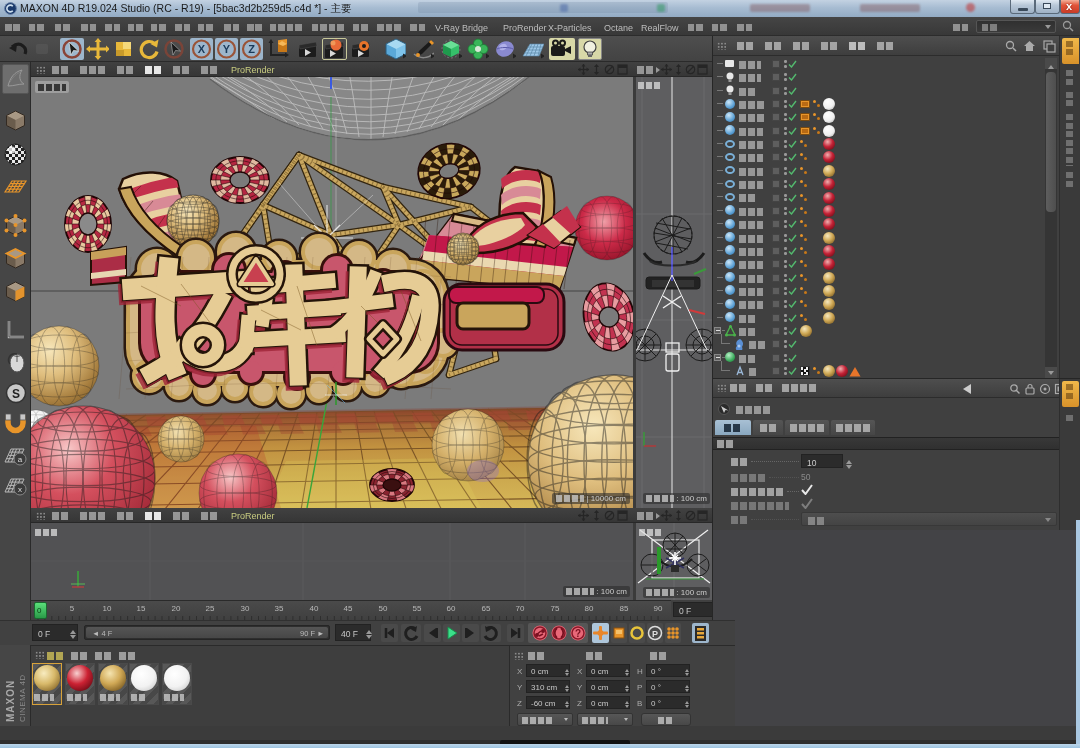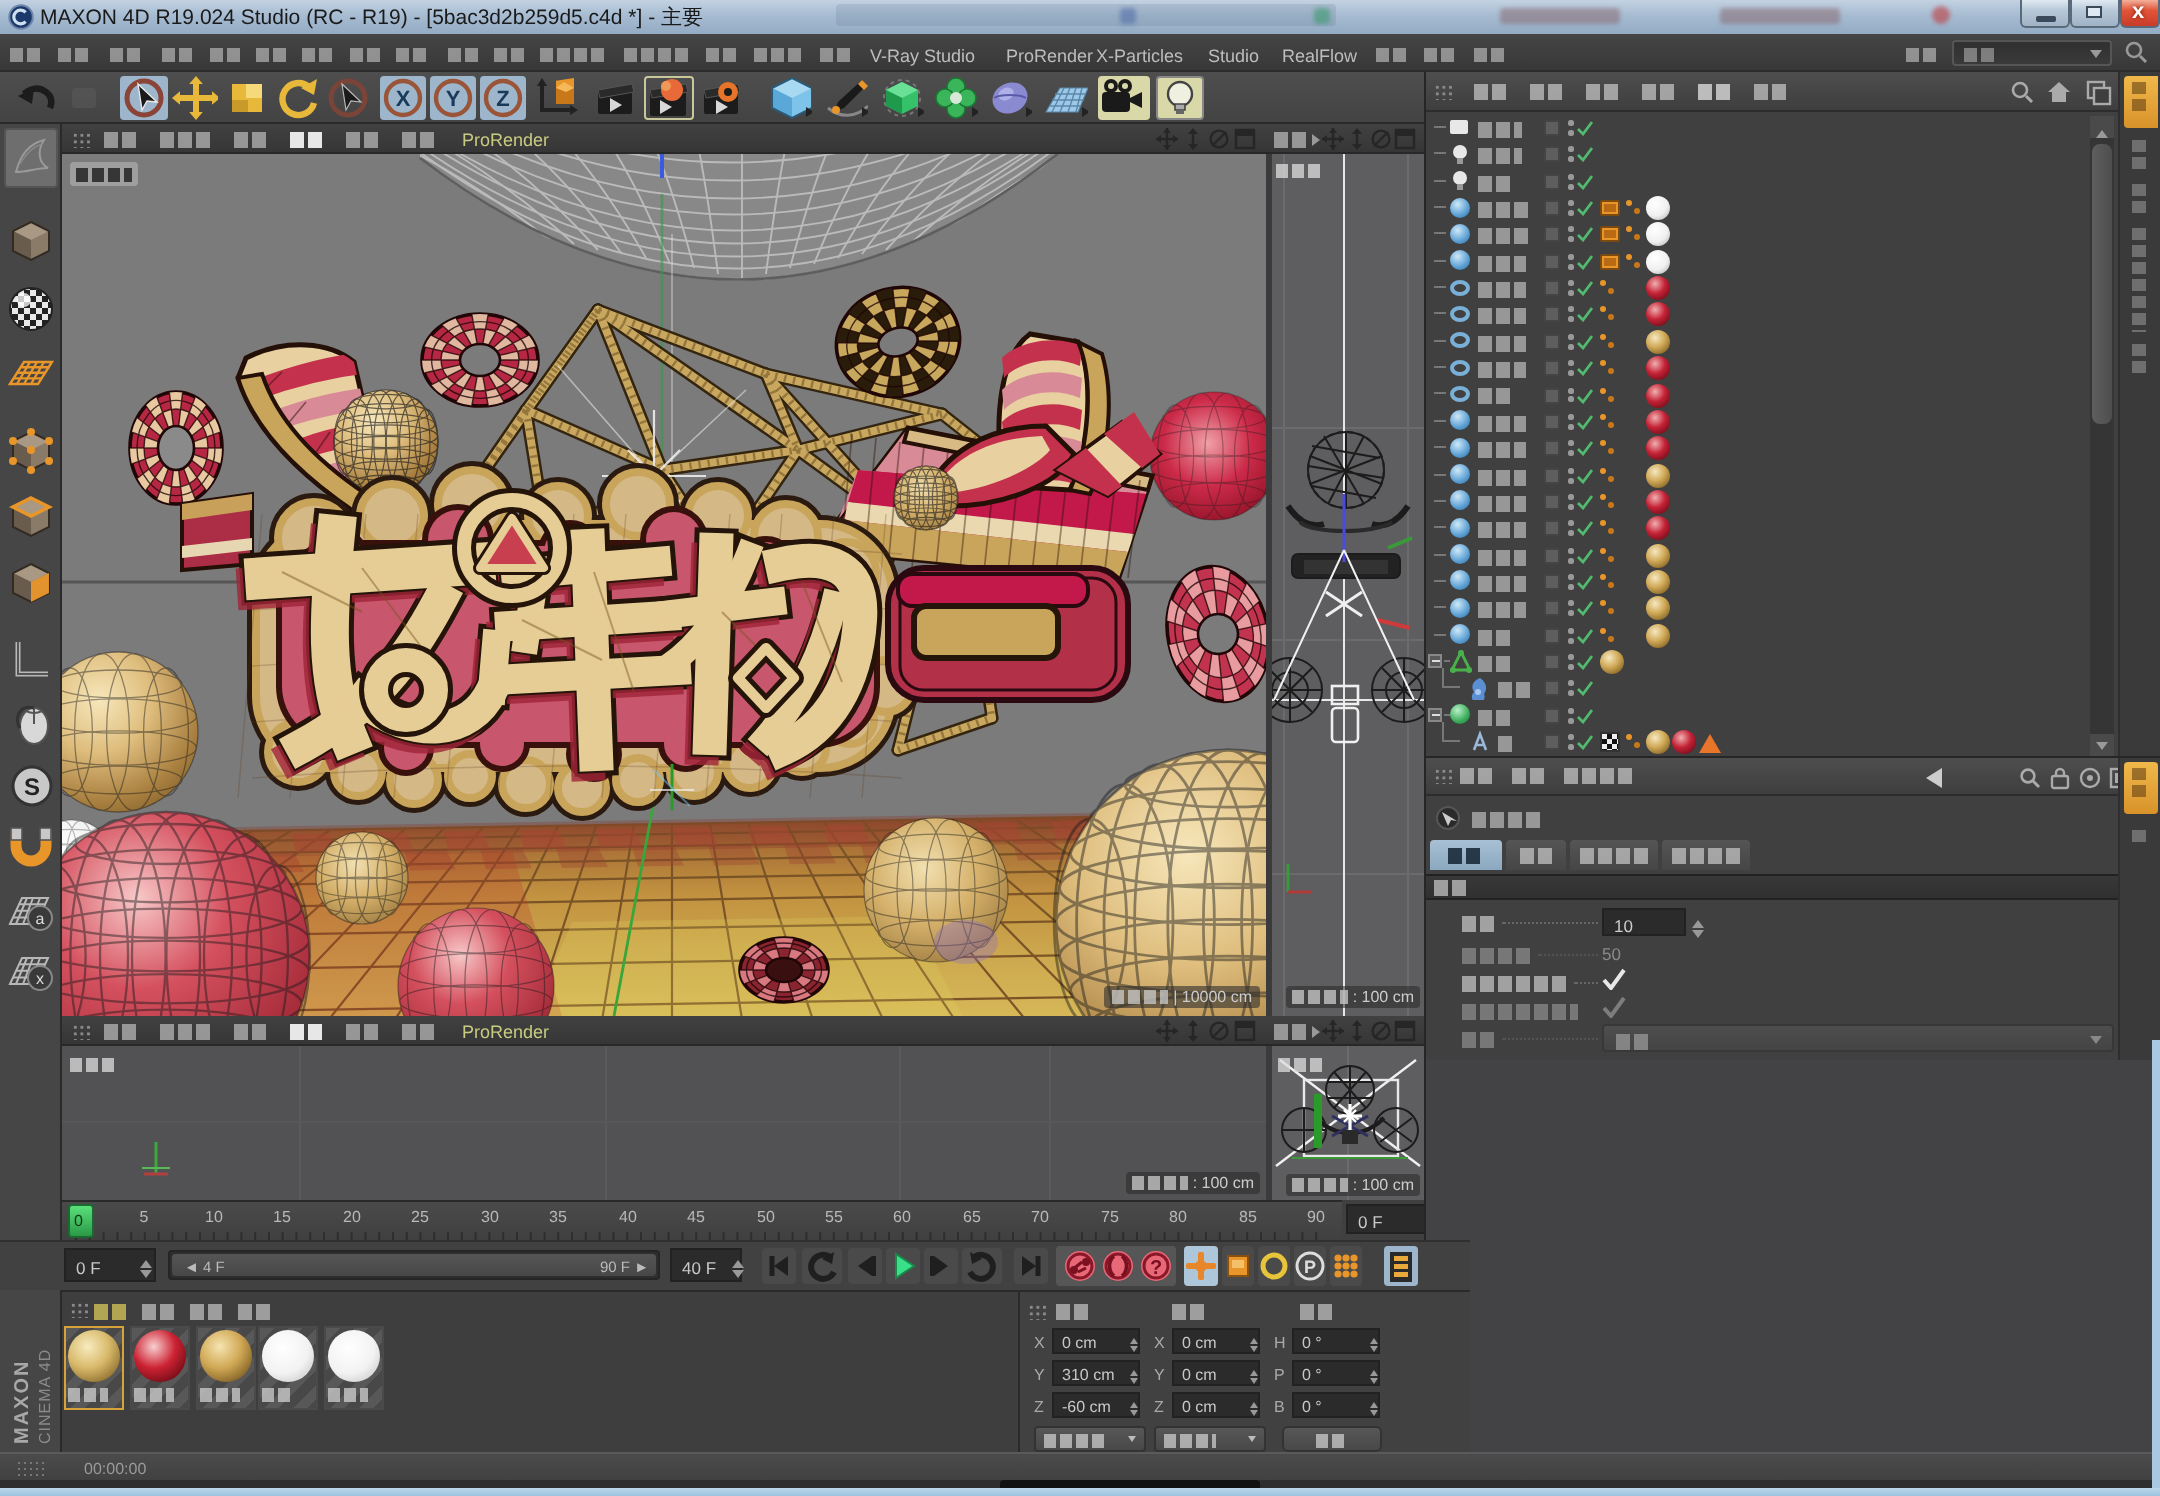--- a/index.html
+++ b/index.html
@@ -60,24 +60,24 @@
       <i class="z" style="left:151px;width:16px"></i>
       <i class="z" style="left:175px;width:16px"></i>
       <i class="z" style="left:198px;width:16px"></i>
       <i class="z" style="left:224px;width:16px"></i>
       <i class="z" style="left:247px;width:16px"></i>
       <i class="z" style="left:270px;width:34px"></i>
       <i class="z" style="left:312px;width:34px"></i>
       <i class="z" style="left:353px;width:16px"></i>
       <i class="z" style="left:377px;width:25px"></i>
       <i class="z" style="left:410px;width:16px"></i>
-<b style="left:435px">V-Ray Studio</b>
+<b style="left:435px">V-Ray Bridge</b>
       <b style="left:503px">ProRender</b>
       <b style="left:548px">X-Particles</b>
-      <b style="left:604px">Studio</b>
+      <b style="left:604px">Octane</b>
       <b style="left:641px">RealFlow</b>
 <i class="z" style="left:688px;width:16px"></i>
       <i class="z" style="left:712px;width:16px"></i>
       <i class="z" style="left:737px;width:16px"></i>
 <i class="z" style="left:953px;width:16px"></i>
 <span class="abs" style="left:976px;top:3px;width:80px;height:13px;background:linear-gradient(#303030,#3a3a3a);border:1px solid #555;border-radius:2px">
         <i class="z" style="position:absolute;left:5px;top:3px;width:16px;color:#aaa"></i>
         <span class="abs" style="right:4px;top:4px;width:0;height:0;border:3px solid transparent;border-top:4px solid #999"></span>
       </span>
 <svg class="abs" style="left:1062px;top:3px" width="12" height="12">
@@ -2215,20 +2215,16 @@
         <i class="z" style="position:absolute;left:6px;top:4px;width:16px;color:#999"></i>
         <span class="abs" style="right:5px;top:5px;width:0;height:0;border:3px solid transparent;border-top:4px solid #888"></span>
       </span>
       <div class="abs" style="left:346px;top:0;width:22px;height:152px;background:#3a3a3a;border-left:1px solid #2e2e2e"></div>
       <span class="abs" style="left:349px;top:2px;width:17px;height:26px;background:linear-gradient(#f0b84a,#d8922a);border-radius:2px"></span>
       <i class="zv" style="position:absolute;left:353px;top:5px;height:16px;color:#5a3a10"></i>
       <i class="zv" style="position:absolute;left:353px;top:36px;height:8px;color:#9a9a9a"></i>
     </div>
 <div id="rfill" class="abs" style="left:712px;top:530px;width:368px;height:90px;background:#434346;border-left:1px solid #262626"></div>
 
-<div id="status" class="abs" style="left:0;top:726px;width:1080px;height:14px;background:linear-gradient(#4b4b4b,#414141);border-top:1px solid #5a5a5a;color:#9a9a9a;font-size:8px">
-      <span class="abs" style="left:42px;top:3px">00:00:00</span>
-      <span class="abs" style="left:8px;top:3px;width:14px;height:8px;background-image:radial-gradient(#777 30%,transparent 32%);background-size:3px 3px"></span>
-    </div>
 <div class="abs" style="left:0;top:740px;width:1080px;height:4px;background:#2e2e2e"></div>
 <div class="abs" style="left:500px;top:740px;width:130px;height:8px;background:#111;border-radius:2px"></div>
 <div class="abs" style="left:0;top:744px;width:1080px;height:4px;background:linear-gradient(#bcd6ea,#9dc3e0)"></div>
 <div class="abs" style="left:1076px;top:520px;width:4px;height:224px;background:#aac8e2"></div>
 </div>
 </body></html>

